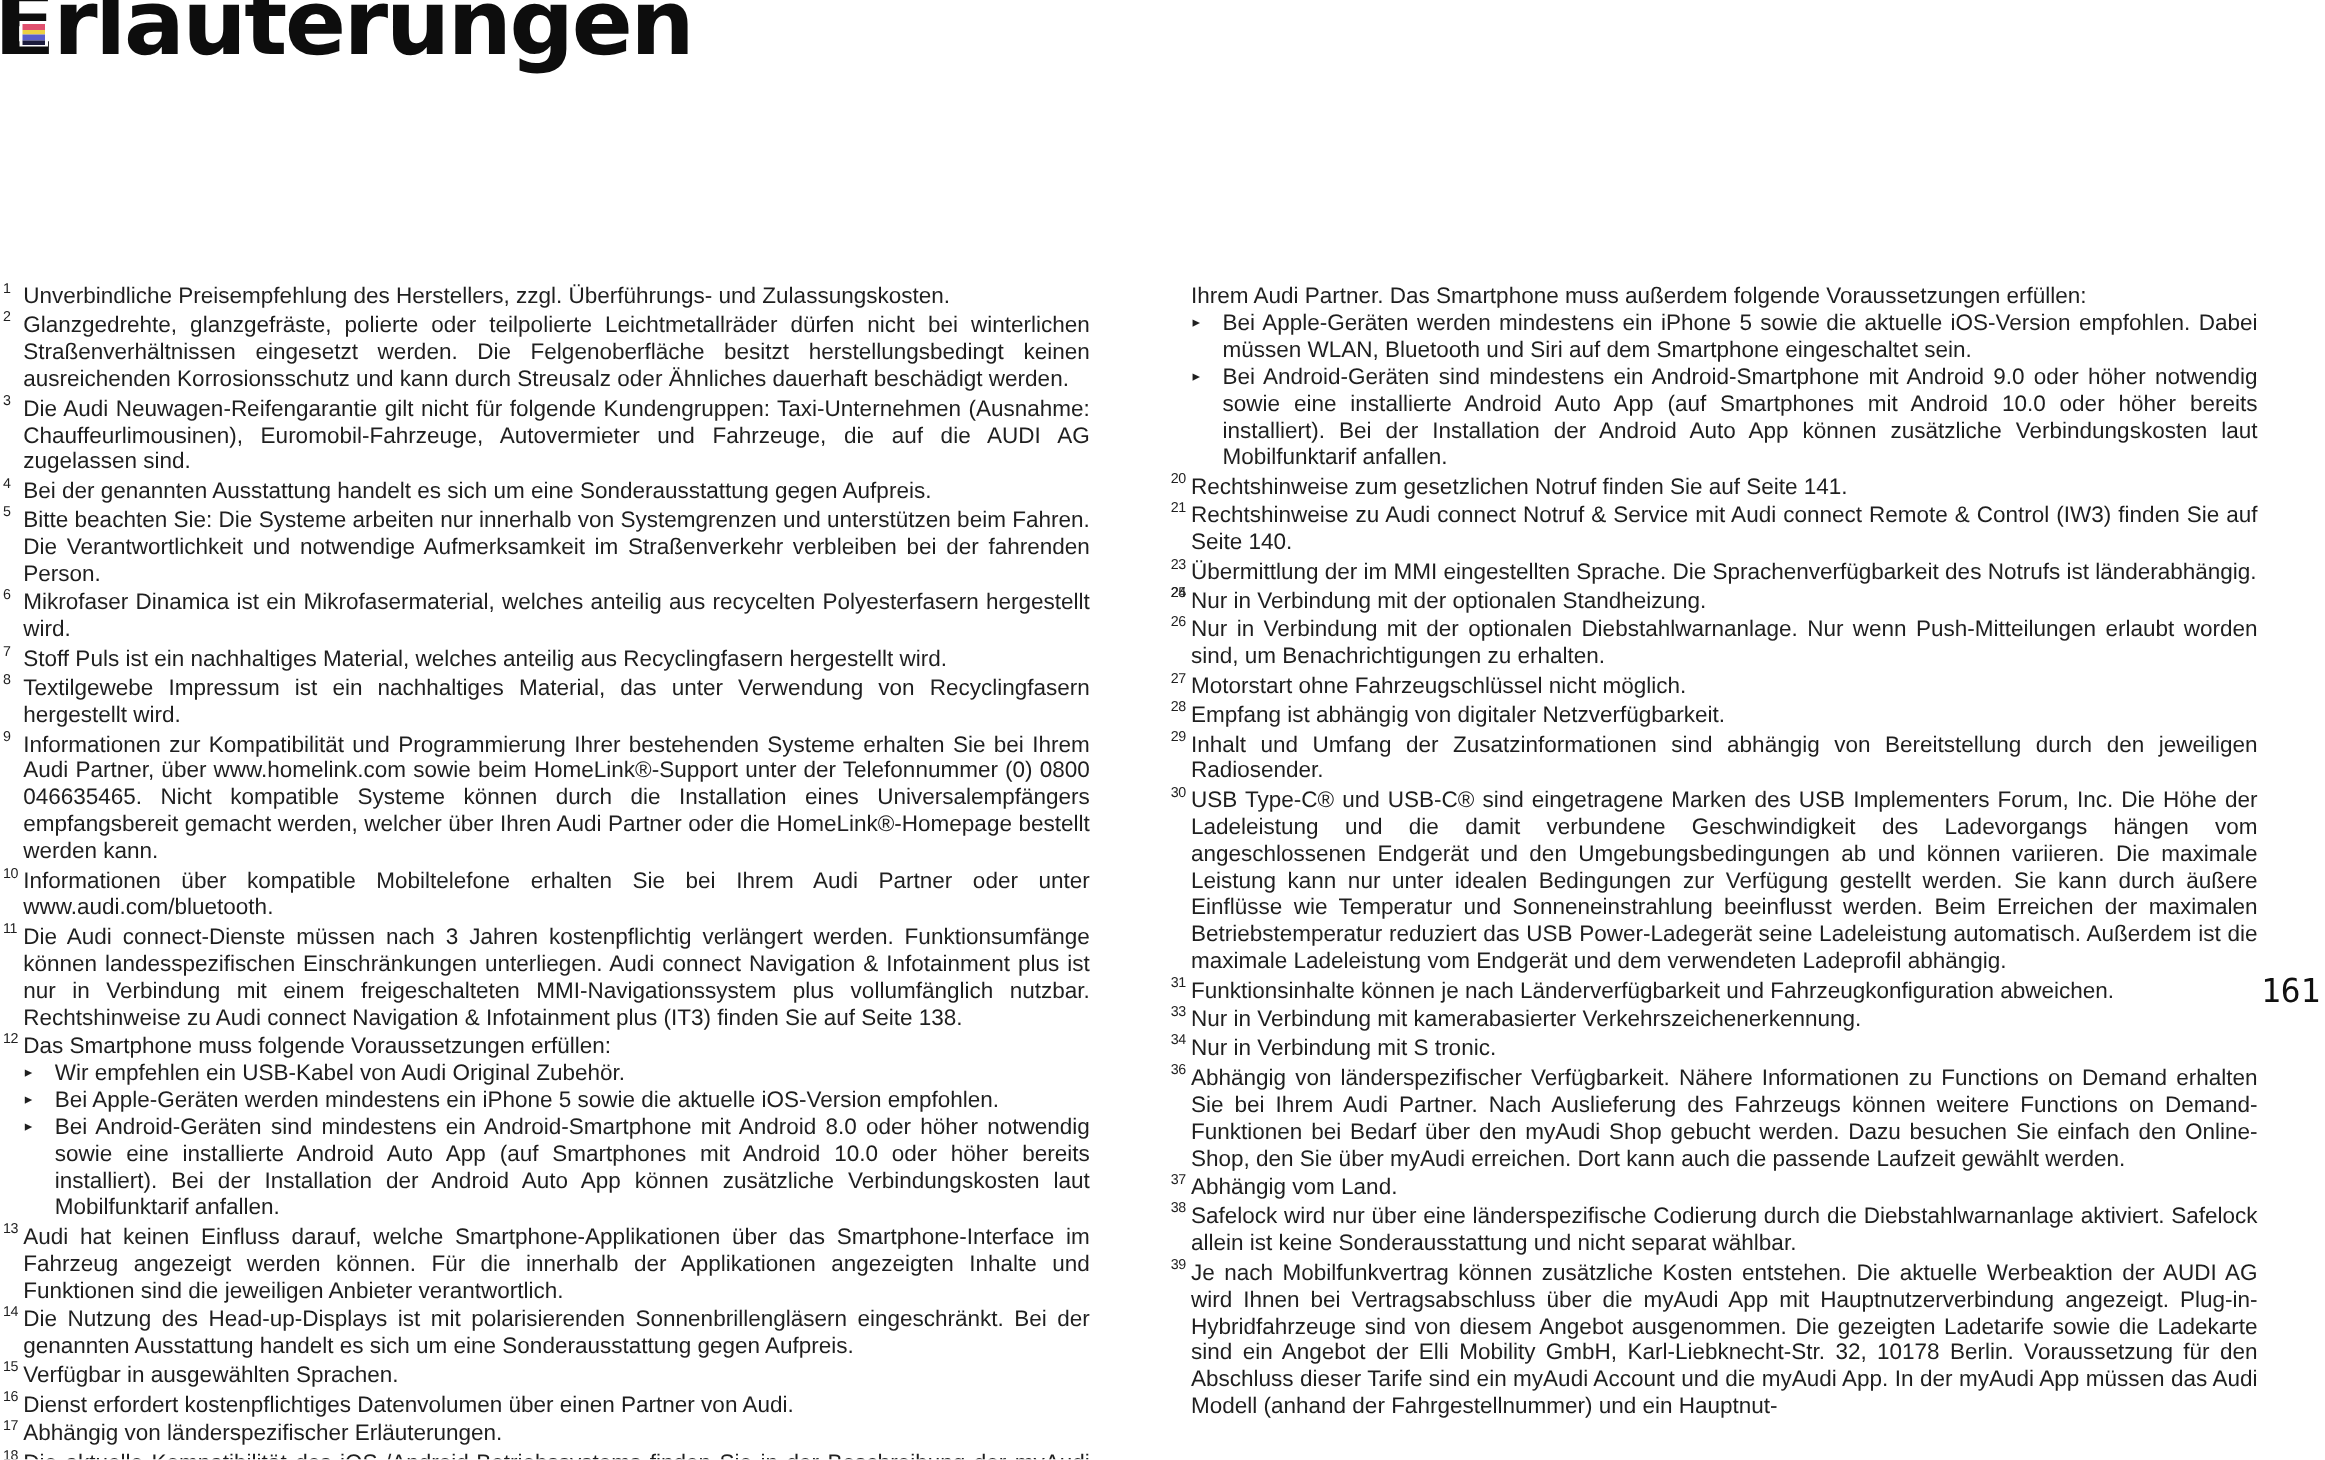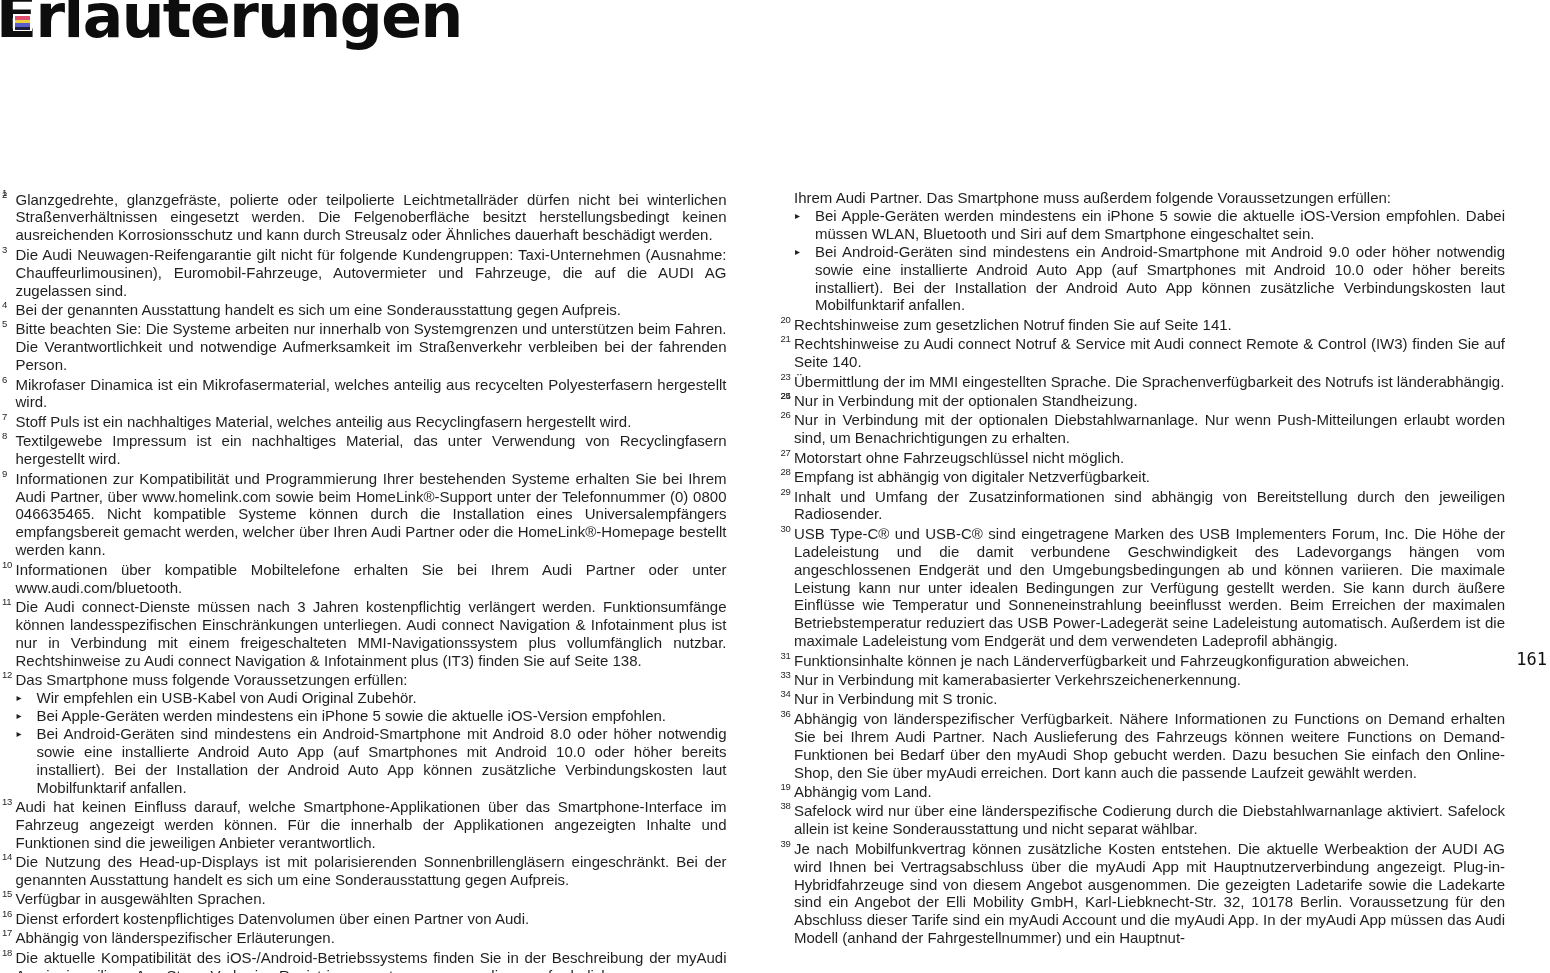--- a/index.html
+++ b/index.html
@@ -75,39 +75,39 @@
     top: 0px;
     font-size: 10px;
     font-family: "DejaVu Sans", sans-serif;
     color: #1f1f1f;
   }
   .pagenum {
     position: absolute;
     top: 649px;
     right: 3px;
     font-family: "DejaVu Sans Mono", "Liberation Mono", monospace;
-    font-size: 17px;
+    font-size: 22px;
     color: #111111;
   }
 </style>
 </head>
 <body>
 
 <div class="page">
   <h1 class="page-title">Erläuterungen</h1>
   <span class="regmark" id="regmark">
       <span class="stripe" style="background: rgb(224, 80, 110);"></span>
       <span class="stripe" style="background: rgb(236, 208, 66);"></span>
       <span class="stripe" style="background: rgb(90, 94, 203);"></span>
       <span class="stripe" style="background: rgb(28, 28, 60);"></span>
     </span>
 
   <main class="cols">
     <div class="col" id="col-left">
-        <div class="fn"><span class="fn-num">1</span></div>
+        <div class="fn"><span class="fn-num">1</span><span class="fn-text">Unverbindliche Preisempfehlung des Herstellers, zzgl. Überführungs- und Zulassungskosten.</span></div>
         <div class="fn"><span class="fn-num">2</span><span class="fn-text">Glanzgedrehte, glanzgefräste, polierte oder teilpolierte Leichtmetallräder dürfen nicht bei winterlichen Straßenverhältnissen eingesetzt werden. Die Felgenoberfläche besitzt herstellungsbedingt keinen ausreichenden Korrosionsschutz und kann durch Streusalz oder Ähnliches dauerhaft beschädigt werden.</span></div>
         <div class="fn"><span class="fn-num">3</span><span class="fn-text">Die Audi Neuwagen-Reifengarantie gilt nicht für folgende Kundengruppen: Taxi-Unternehmen (Ausnahme: Chauffeurlimousinen), Euromobil-Fahrzeuge, Autovermieter und Fahrzeuge, die auf die AUDI AG zugelassen sind.</span></div>
         <div class="fn"><span class="fn-num">4</span><span class="fn-text">Bei der genannten Ausstattung handelt es sich um eine Sonderausstattung gegen Aufpreis.</span></div>
         <div class="fn"><span class="fn-num">5</span><span class="fn-text">Bitte beachten Sie: Die Systeme arbeiten nur innerhalb von Systemgrenzen und unterstützen beim Fahren. Die Verantwortlichkeit und notwendige Aufmerksamkeit im Straßenverkehr verbleiben bei der fahrenden Person.</span></div>
         <div class="fn"><span class="fn-num">6</span><span class="fn-text">Mikrofaser Dinamica ist ein Mikrofasermaterial, welches anteilig aus recycelten Polyesterfasern hergestellt wird.</span></div>
         <div class="fn"><span class="fn-num">7</span><span class="fn-text">Stoff Puls ist ein nachhaltiges Material, welches anteilig aus Recyclingfasern hergestellt wird.</span></div>
         <div class="fn"><span class="fn-num">8</span><span class="fn-text">Textilgewebe Impressum ist ein nachhaltiges Material, das unter Verwendung von Recyclingfasern hergestellt wird.</span></div>
         <div class="fn"><span class="fn-num">9</span><span class="fn-text">Informationen zur Kompatibilität und Programmierung Ihrer bestehenden Systeme erhalten Sie bei Ihrem Audi Partner, über www.homelink.com sowie beim HomeLink®-Support unter der Telefonnummer (0) 0800 046635465. Nicht kompatible Systeme können durch die Installation eines Universalempfängers empfangsbereit gemacht werden, welcher über Ihren Audi Partner oder die HomeLink®-Homepage bestellt werden kann.</span></div>
         <div class="fn"><span class="fn-num">10</span><span class="fn-text">Informationen über kompatible Mobiltelefone erhalten Sie bei Ihrem Audi Partner oder unter www.audi.com/bluetooth.</span></div>
         <div class="fn"><span class="fn-num">11</span><span class="fn-text">Die Audi connect-Dienste müssen nach 3 Jahren kostenpflichtig verlängert werden. Funktionsumfänge können landesspezifischen Einschränkungen unterliegen. Audi connect Navigation &amp; Infotainment plus ist nur in Verbindung mit einem freigeschalteten MMI-Navigationssystem plus vollumfänglich nutzbar. Rechtshinweise zu Audi connect Navigation &amp; Infotainment plus (IT3) finden Sie auf Seite 138.</span></div>
@@ -128,20 +128,20 @@
         <div class="fn"><span class="fn-num">25</span><span class="fn-text">Nur in Verbindung mit der optionalen Standheizung.</span></div>
         <div class="fn"><span class="fn-num">26</span><span class="fn-text">Nur in Verbindung mit der optionalen Diebstahlwarnanlage. Nur wenn Push-Mitteilungen erlaubt worden sind, um Benachrichtigungen zu erhalten.</span></div>
         <div class="fn"><span class="fn-num">27</span><span class="fn-text">Motorstart ohne Fahrzeugschlüssel nicht möglich.</span></div>
         <div class="fn"><span class="fn-num">28</span><span class="fn-text">Empfang ist abhängig von digitaler Netzverfügbarkeit.</span></div>
         <div class="fn"><span class="fn-num">29</span><span class="fn-text">Inhalt und Umfang der Zusatzinformationen sind abhängig von Bereitstellung durch den jeweiligen Radiosender.</span></div>
         <div class="fn"><span class="fn-num">30</span><span class="fn-text">USB Type-C® und USB-C® sind eingetragene Marken des USB Implementers Forum, Inc. Die Höhe der Ladeleistung und die damit verbundene Geschwindigkeit des Ladevorgangs hängen vom angeschlossenen Endgerät und den Umgebungsbedingungen ab und können variieren. Die maximale Leistung kann nur unter idealen Bedingungen zur Verfügung gestellt werden. Sie kann durch äußere Einflüsse wie Temperatur und Sonneneinstrahlung beeinflusst werden. Beim Erreichen der maximalen Betriebstemperatur reduziert das USB Power-Ladegerät seine Ladeleistung automatisch. Außerdem ist die maximale Ladeleistung vom Endgerät und dem verwendeten Ladeprofil abhängig.</span></div>
         <div class="fn"><span class="fn-num">31</span><span class="fn-text">Funktionsinhalte können je nach Länderverfügbarkeit und Fahrzeugkonfiguration abweichen.</span></div>
         <div class="fn"><span class="fn-num">33</span><span class="fn-text">Nur in Verbindung mit kamerabasierter Verkehrszeichenerkennung.</span></div>
         <div class="fn"><span class="fn-num">34</span><span class="fn-text">Nur in Verbindung mit S tronic.</span></div>
         <div class="fn"><span class="fn-num">36</span><span class="fn-text">Abhängig von länderspezifischer Verfügbarkeit. Nähere Informationen zu Functions on Demand erhalten Sie bei Ihrem Audi Partner. Nach Auslieferung des Fahrzeugs können weitere Functions on Demand-Funktionen bei Bedarf über den myAudi Shop gebucht werden. Dazu besuchen Sie einfach den Online-Shop, den Sie über myAudi erreichen. Dort kann auch die passende Laufzeit gewählt werden.</span></div>
-        <div class="fn"><span class="fn-num">19</span><span class="fn-text">Abhängig vom Land.</span></div>
+        <div class="fn"><span class="fn-num">37</span><span class="fn-text">Abhängig vom Land.</span></div>
         <div class="fn"><span class="fn-num">38</span><span class="fn-text">Safelock wird nur über eine länderspezifische Codierung durch die Diebstahlwarnanlage aktiviert. Safelock allein ist keine Sonderausstattung und nicht separat wählbar.</span></div>
         <div class="fn"><span class="fn-num">39</span><span class="fn-text">Je nach Mobilfunkvertrag können zusätzliche Kosten entstehen. Die aktuelle Werbeaktion der AUDI AG wird Ihnen bei Vertragsabschluss über die myAudi App mit Hauptnutzerverbindung angezeigt. Plug-in-Hybridfahrzeuge sind von diesem Angebot ausgenommen. Die gezeigten Ladetarife sowie die Ladekarte sind ein Angebot der Elli Mobility GmbH, Karl-Liebknecht-Str. 32, 10178 Berlin. Voraussetzung für den Abschluss dieser Tarife sind ein myAudi Account und die myAudi App. In der myAudi App müssen das Audi Modell (anhand der Fahrgestellnummer) und ein Hauptnut-</span></div>
       </div>
   </main>
 
   <div class="pagenum">161</div>
 </div>
 
 </body></html>

